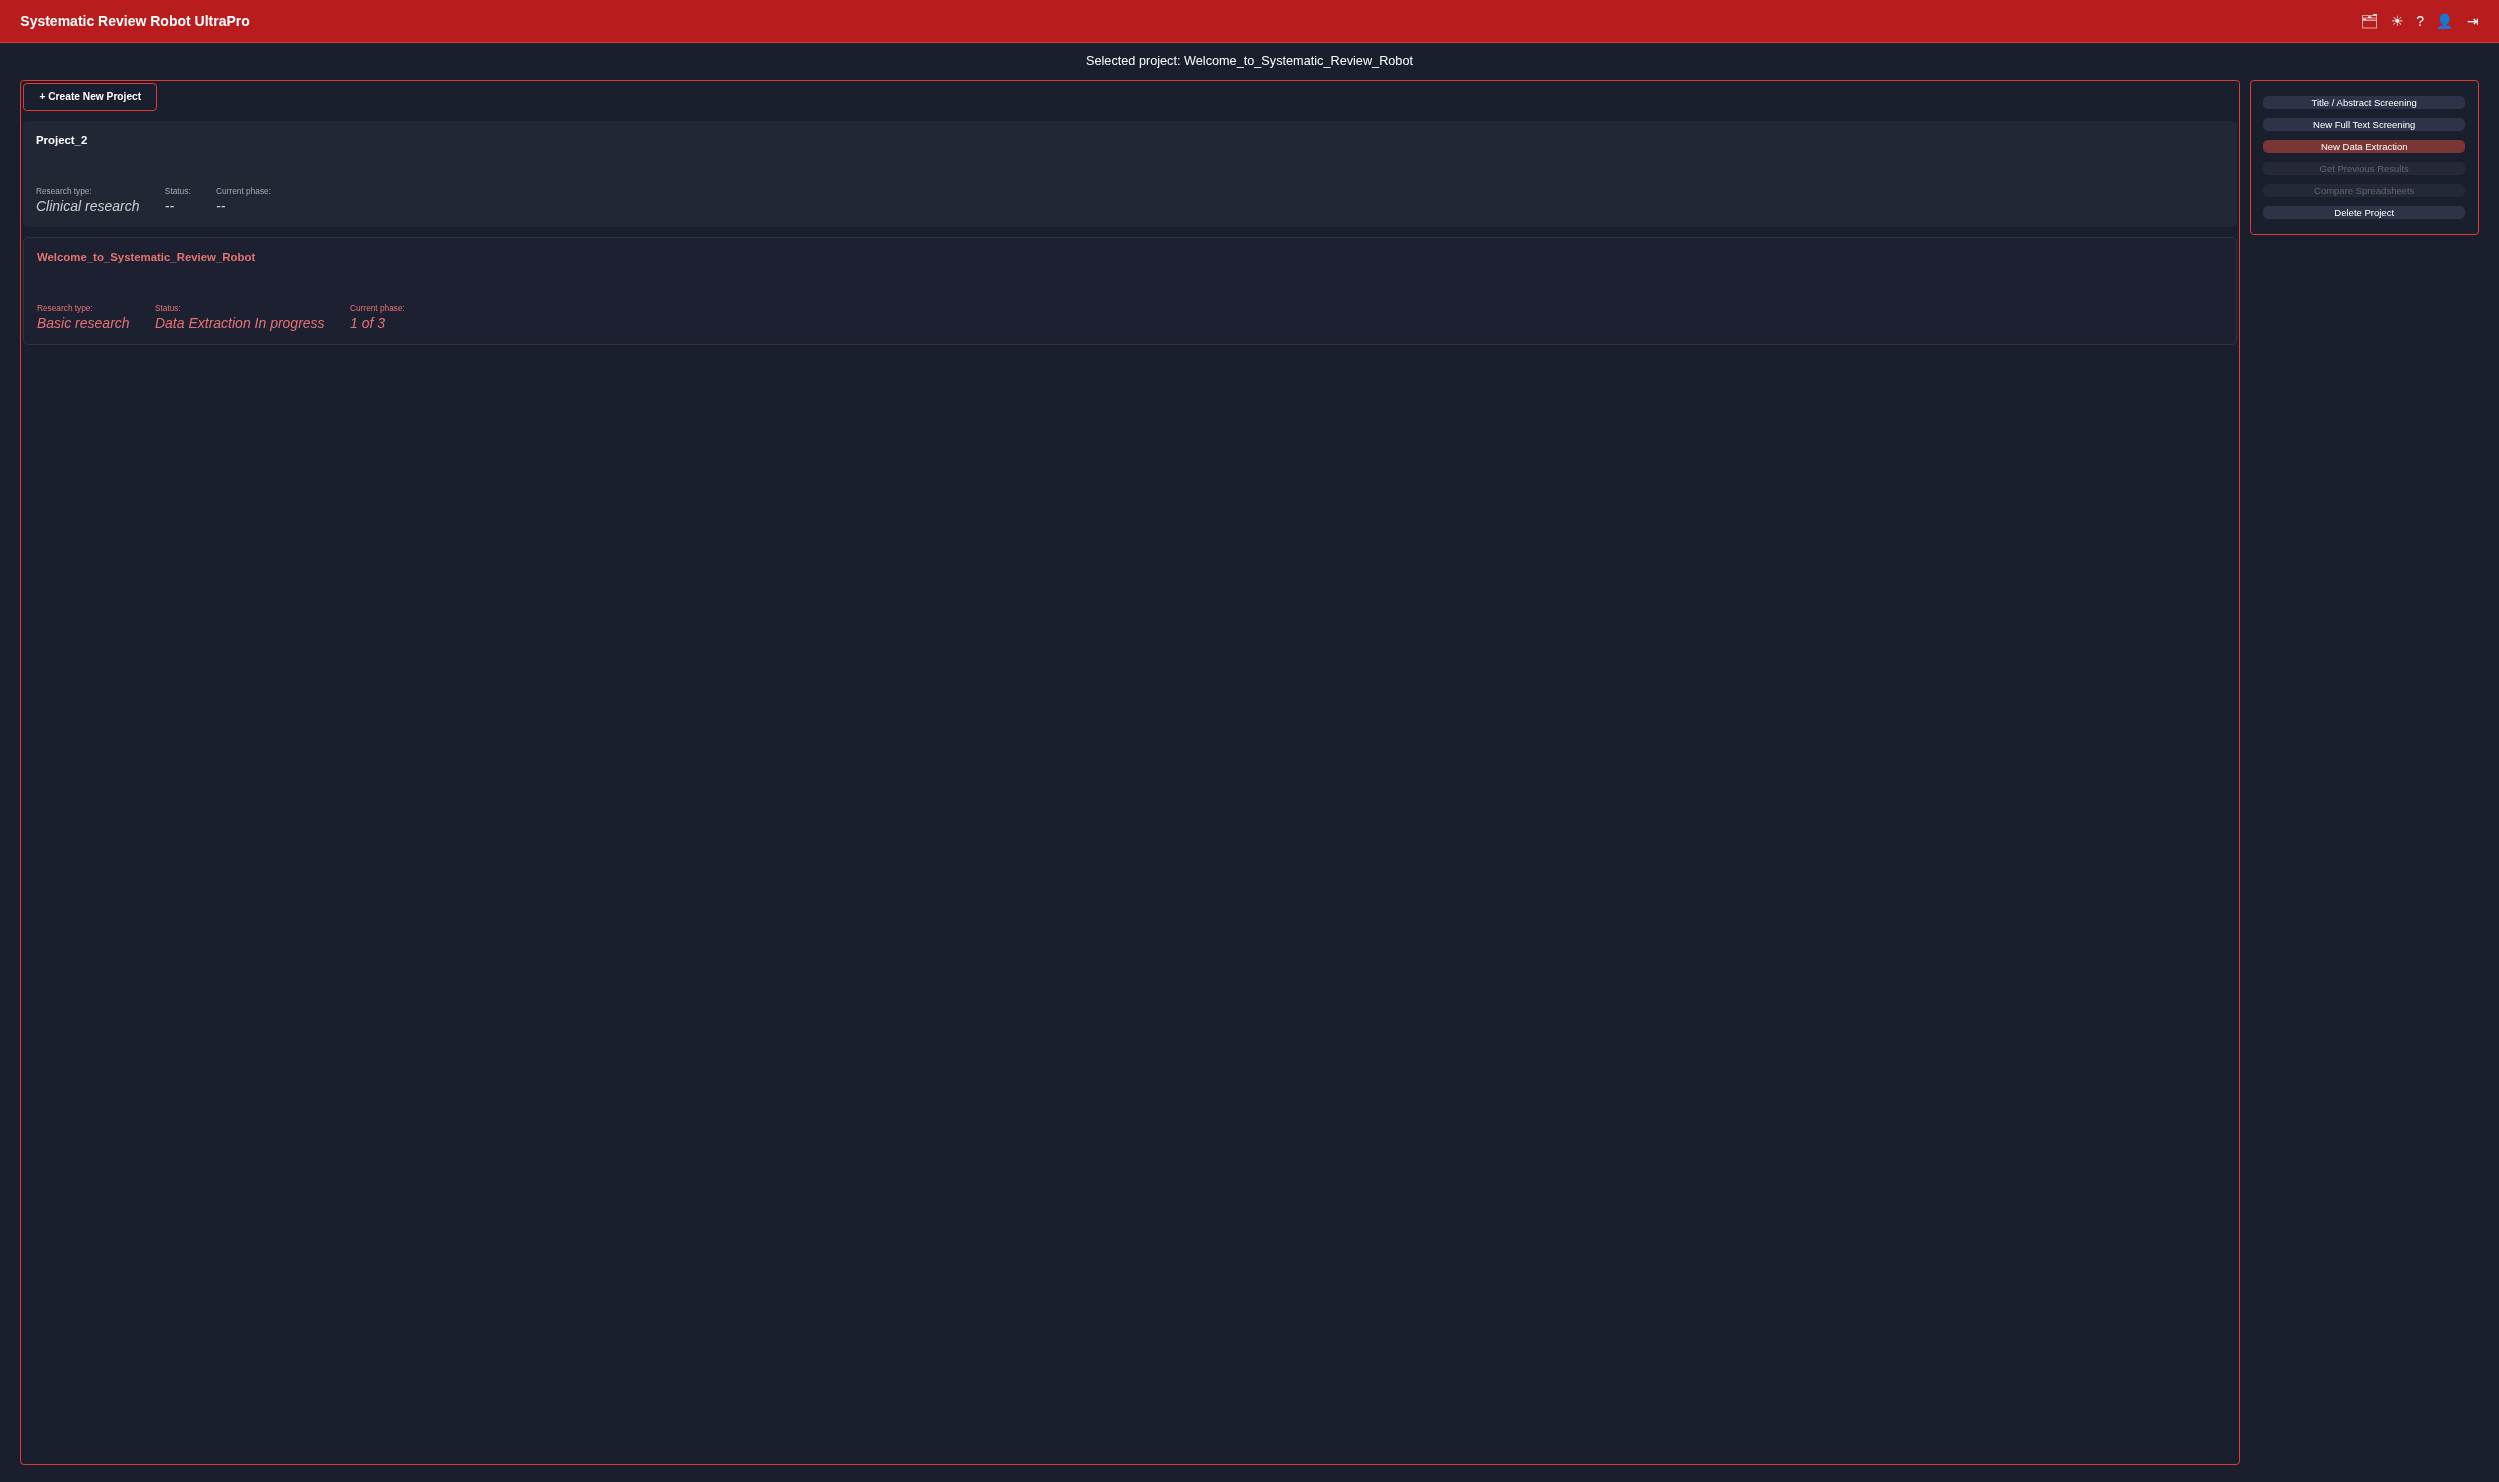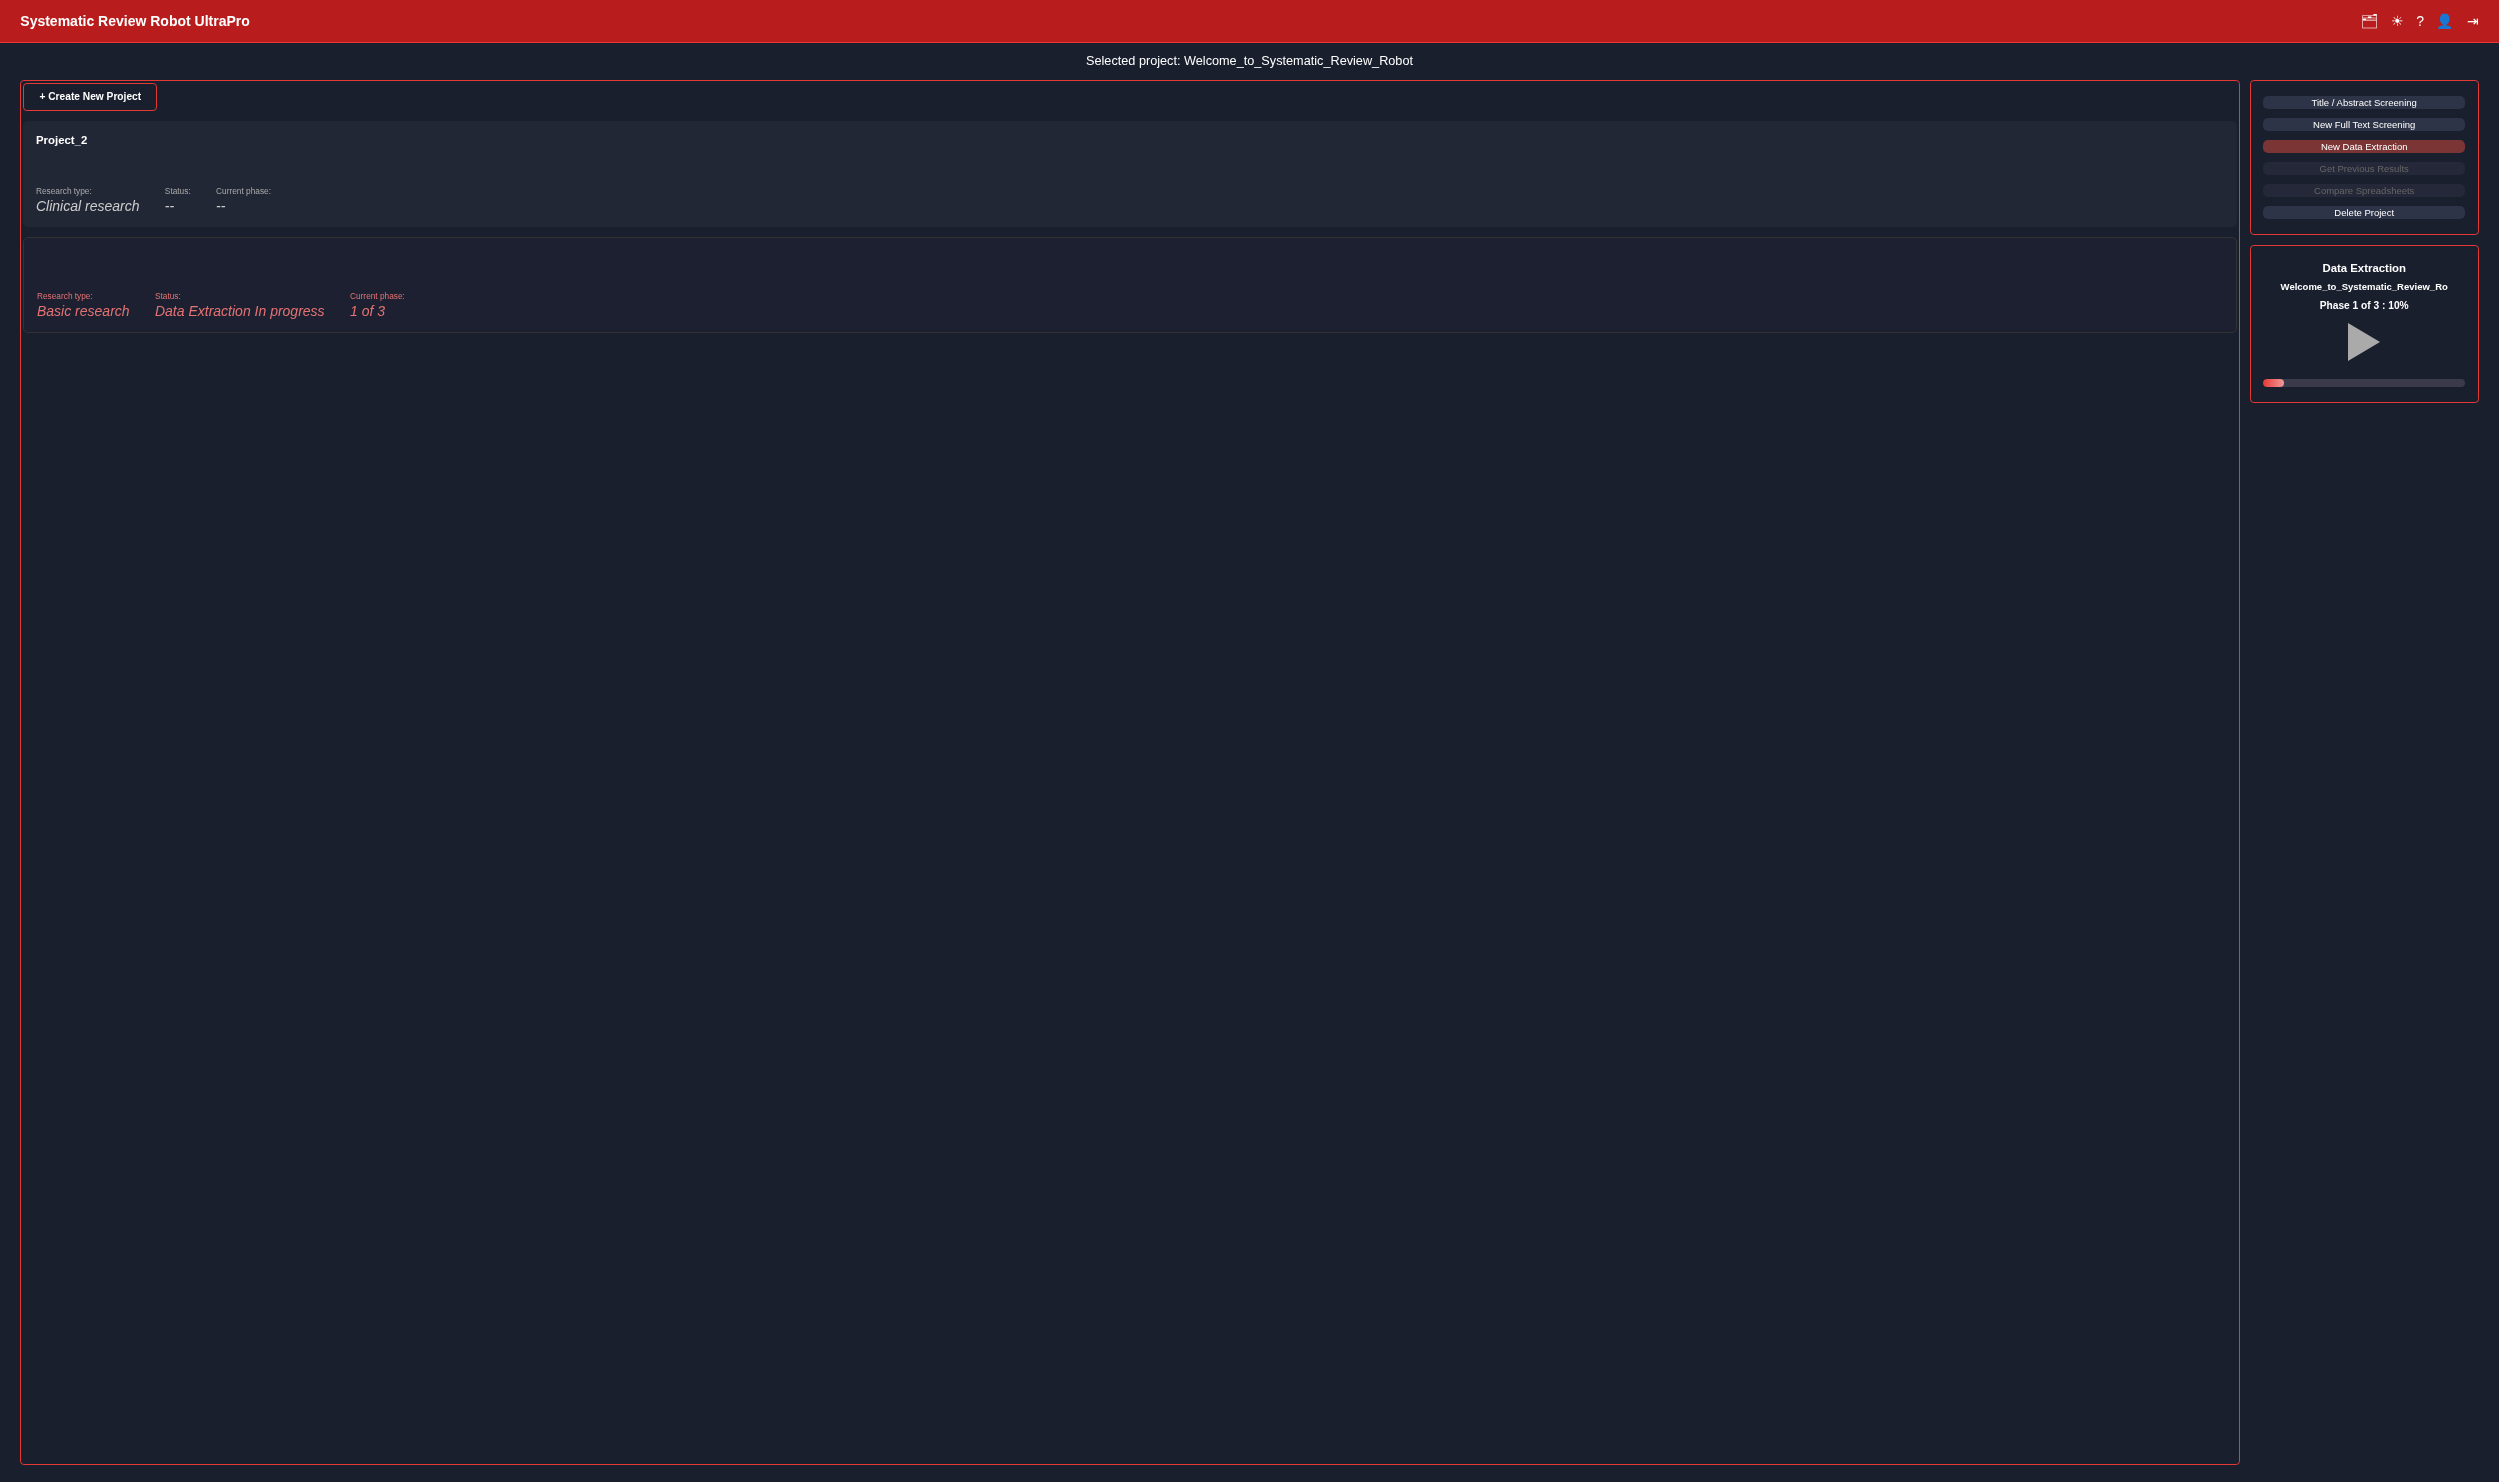--- a/index.html
+++ b/index.html
@@ -274,20 +274,21 @@
           <span class="value">--</span>
         </div>
         <div class="project-meta-item">
           <label>Current phase:</label>
           <span class="value">--</span>
         </div>
       </div>
     </div>
 
     <div class="project-card selected">
+      <div class="project-card-title">Welcome_to_Systematic_Review_Robot</div>
       <div class="project-card-meta">
         <div class="project-meta-item">
           <label class="red-label">Research type:</label>
           <span class="value red-value">Basic research</span>
         </div>
         <div class="project-meta-item">
           <label class="red-label">Status:</label>
           <span class="value red-value">Data Extraction In progress</span>
         </div>
         <div class="project-meta-item">
@@ -302,27 +303,16 @@
 
     <div class="right-top-panel">
       <button class="action-btn">Title / Abstract Screening</button>
       <button class="action-btn">New Full Text Screening</button>
       <button class="action-btn active-red">New Data Extraction</button>
       <button class="action-btn dimmed">Get Previous Results</button>
       <button class="action-btn dimmed">Compare Spreadsheets</button>
       <button class="action-btn">Delete Project</button>
     </div>
 
-    <div class="right-bottom-panel">
-      <div class="data-extraction-title">Data Extraction</div>
-      <div class="data-extraction-project">Welcome_to_Systematic_Review_Ro</div>
-      <div class="data-extraction-phase">Phase 1 of 3 : 10%</div>
-      <div class="play-button-container">
-        <div class="play-icon"></div>
-      </div>
-      <div class="progress-bar-container">
-        <div class="progress-bar-fill" style="width: 10%;"></div>
-      </div>
-    </div>
 
   </div>
 </div>
 
 
 </body></html>

